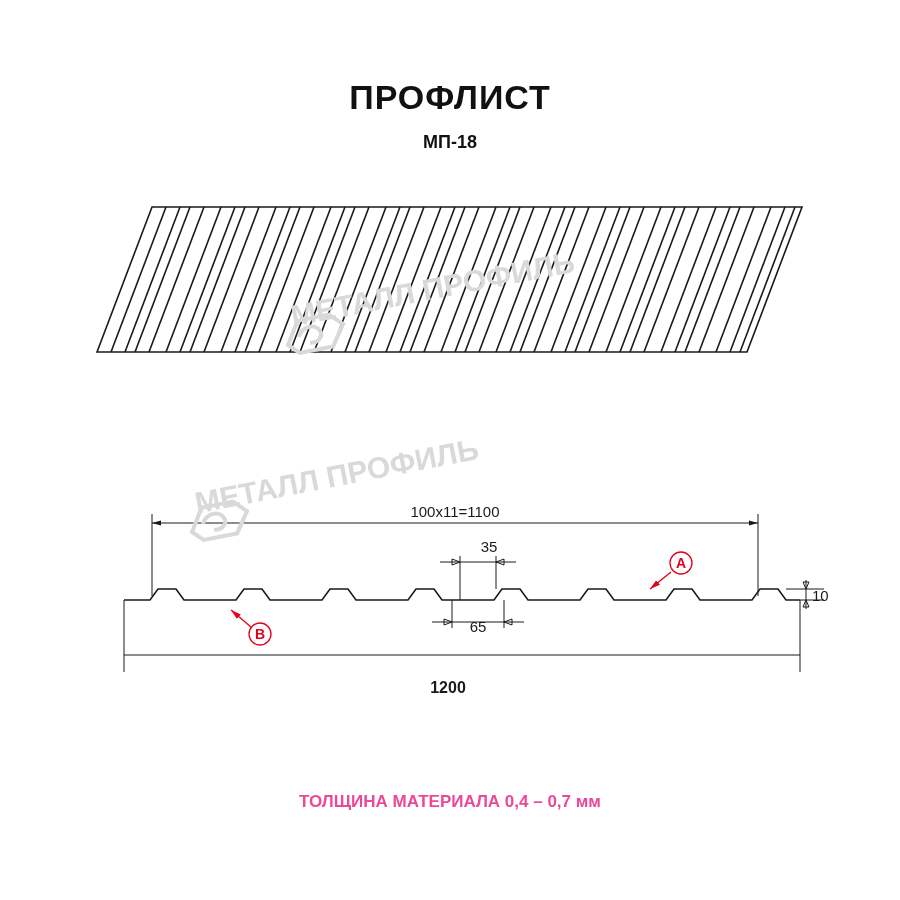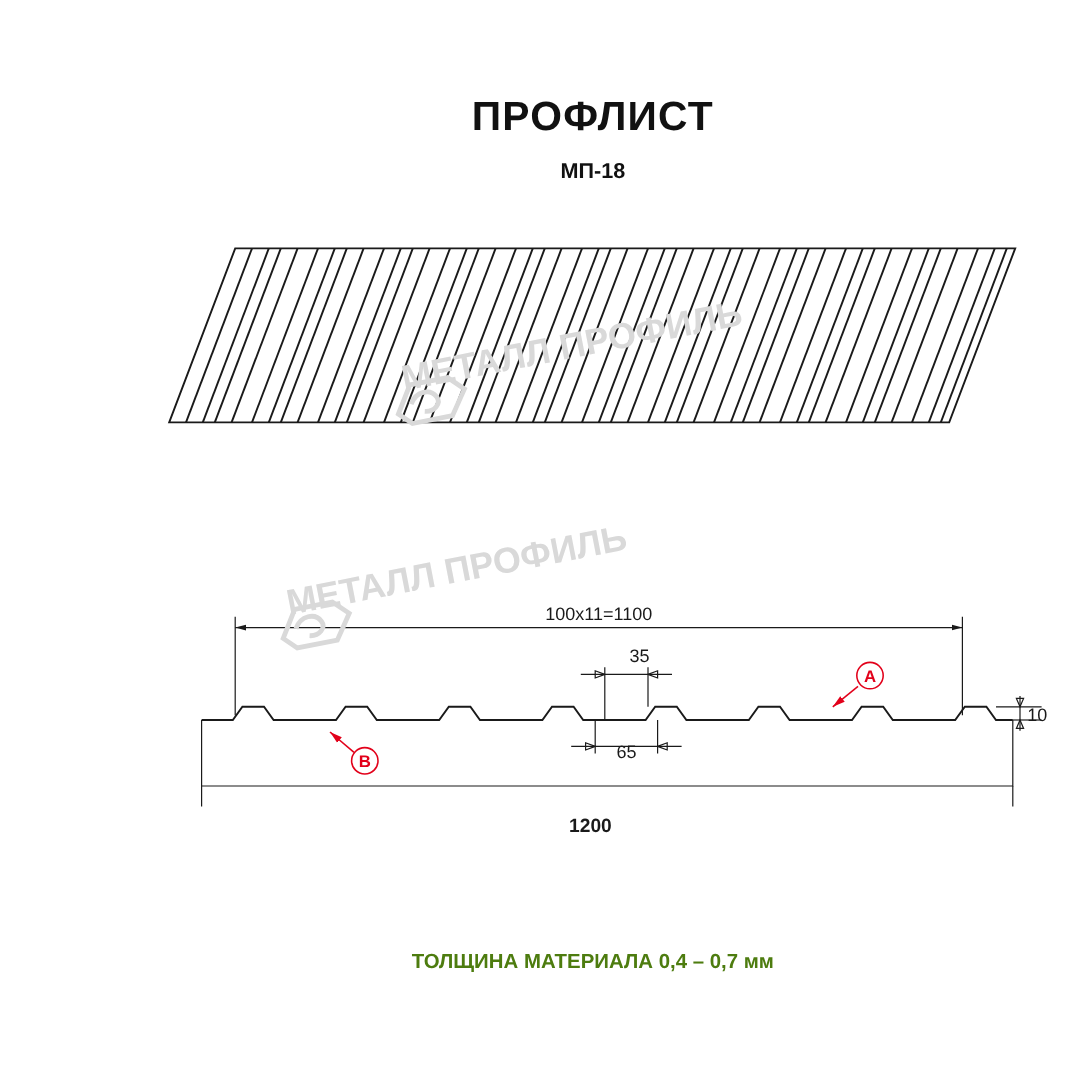--- a/index.html
+++ b/index.html
@@ -11,21 +11,20 @@
     width: 900px;
     height: 900px;
     position: relative;
     font-family: "Liberation Sans", sans-serif;
     color: #1a1a1a;
     overflow: hidden;
   }
   .page {
     position: absolute;
     inset: 0;
-    margin-left: 44px;
   }
   .title {
     position: absolute;
     top: 78px;
     left: 0;
     width: 900px;
     text-align: center;
     font-size: 34px;
     font-weight: bold;
     letter-spacing: 1px;
@@ -42,21 +41,21 @@
     color: #111;
   }
   .footnote {
     position: absolute;
     top: 792px;
     left: 0;
     width: 900px;
     text-align: center;
     font-size: 17px;
     font-weight: bold;
-    color: #4d7c0f;
+    color: #ec4899;
   }
   svg.drawing {
     position: absolute;
     top: 0;
     left: 0;
     width: 900px;
     height: 900px;
   }
   .wm {
     position: absolute;

